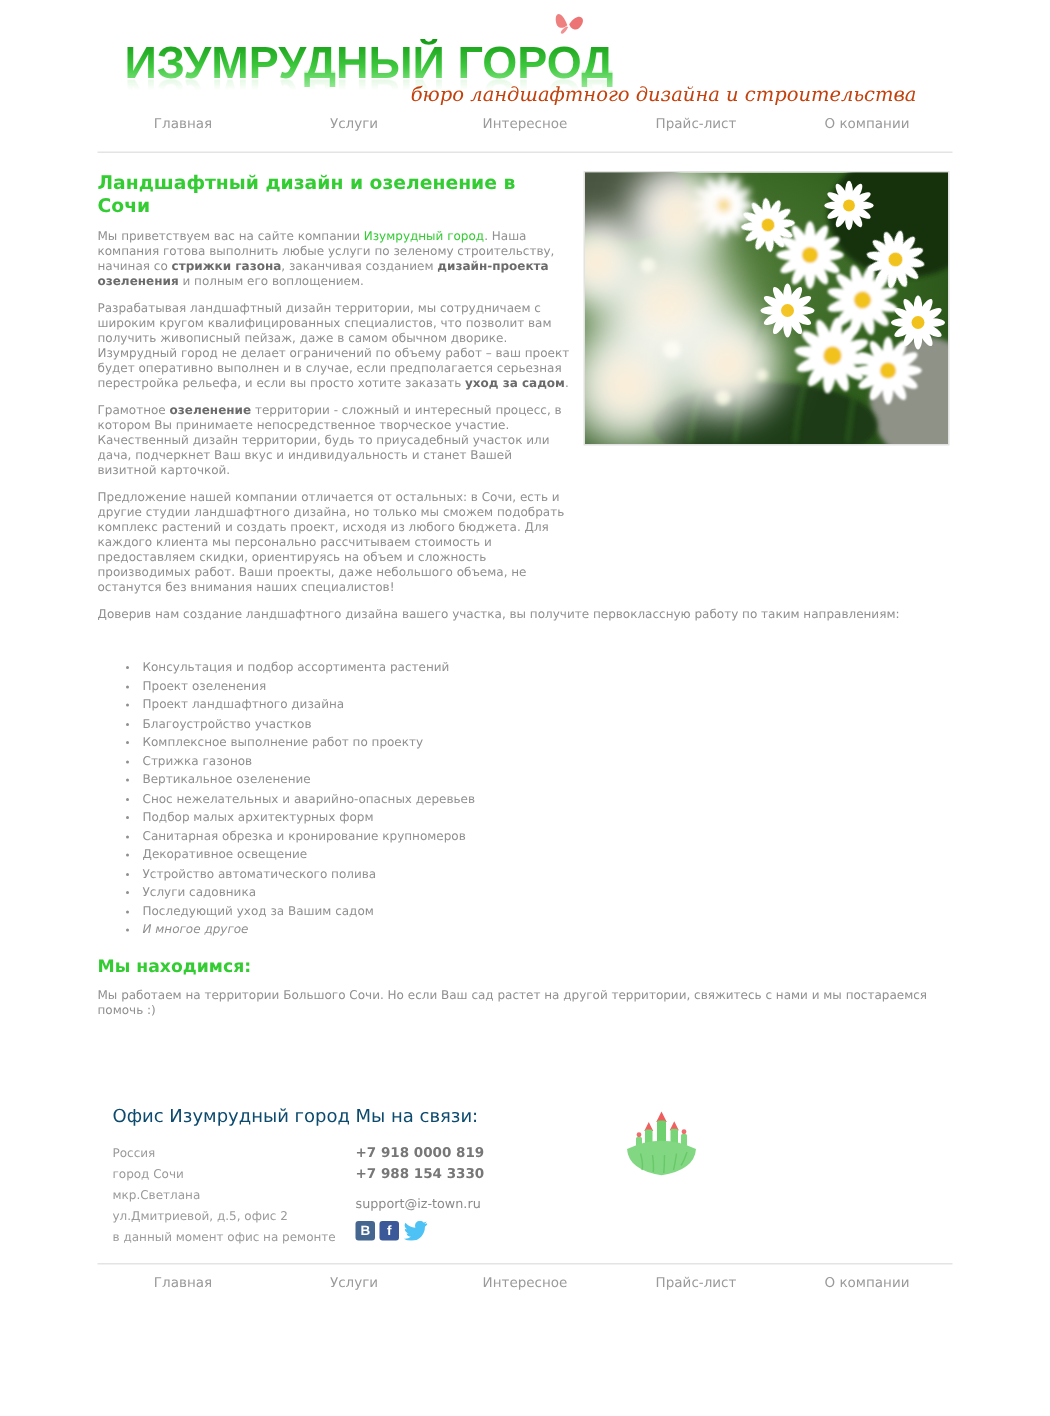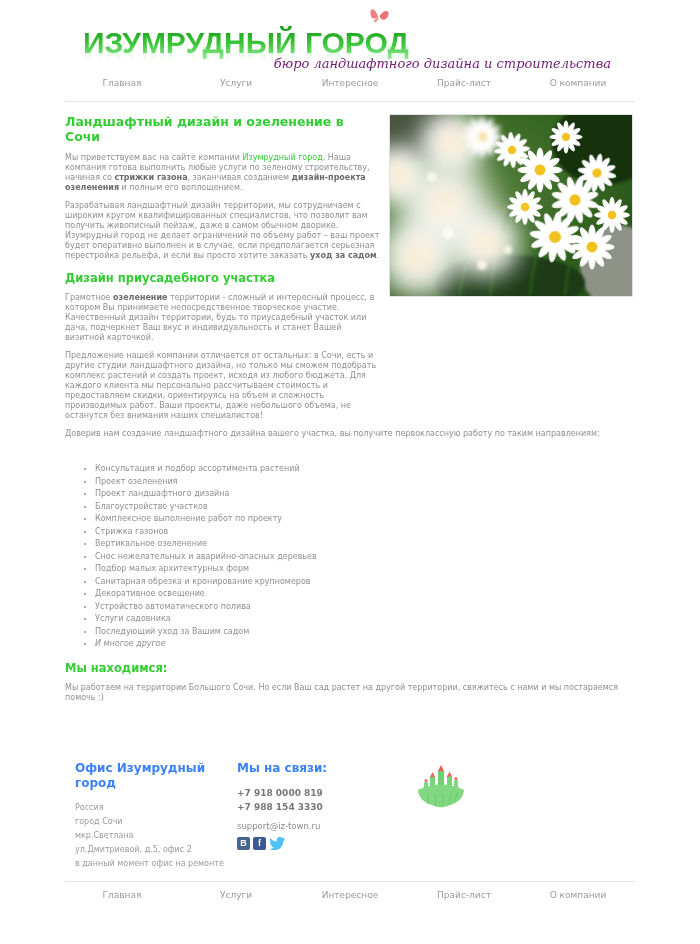--- a/index.html
+++ b/index.html
@@ -18,21 +18,21 @@
     font-size:30px; line-height:34px; letter-spacing:0;
     background:linear-gradient(180deg,#149914 0%, #3fc93f 55%, #9dec9d 100%);
     -webkit-background-clip:text; background-clip:text; color:transparent;
     -webkit-box-reflect: below -15px linear-gradient(transparent 55%, rgba(0,0,0,0.35));
     cursor:pointer; text-decoration:none;
   }
   .butterfly { position:absolute; left:301px; top:3px; width:26px; height:26px; }
   .tagline {
     position:absolute; right:24px; top:56px;
     font-family:"DejaVu Serif", serif; font-style:italic;
-    font-size:13px; color:#701a75; white-space:nowrap;
+    font-size:13px; color:#c2410c; white-space:nowrap;
   }
   .nav { display:flex; margin-top:12px; padding:6px 0 13px; border-bottom:1px solid #e4e4e4; }
   .nav-item {
     flex:1; text-align:center; font-size:9px; color:#9a9a9a;
     text-decoration:none; cursor:pointer;
   }
   .nav-bottom { border-bottom:none; border-top:1px solid #e4e4e4; margin-top:10px; padding:8px 0 0; }
 
   
   .row { display:flex; align-items:flex-start; margin-top:12px; }
@@ -54,21 +54,21 @@
   .offer-list { margin:24px 0 0; padding-left:30px; list-style:disc; }
   .offer-list li { font-size:8px; line-height:12.5px; color:#8f8f8f; }
   .offer-list li.em { font-style:italic; }
 
   
   .footer { margin-top:48px; padding-top:10px; }
   .footer-cols { display:flex; padding-left:10px; }
   .f-col1 { width:162px; }
   .f-col2 { width:168px; }
   .f-col3 { margin-left:10px; padding-top:2px; }
-  .f-h { font-size:12px; line-height:15px; color:#3b82f6; margin:0 0 10px; font-weight:bold; }
+  .f-h { font-size:12px; line-height:15px; color:#0c4a6e; margin:0 0 10px; font-weight:normal; }
   .f-line { font-size:8px; line-height:14px; color:#9a9a9a; }
   .phone { font-size:9px; font-weight:bold; line-height:14px; color:#777777; }
   .email { font-size:8.5px; line-height:14px; color:#8a8a8a; text-decoration:none; display:inline-block; }
   .social { margin-top:4px; display:flex; gap:3px; align-items:center; }
   .s-icon {
     width:13px; height:13px; border-radius:2px; color:#fff;
     font-size:9px; font-weight:bold; line-height:13px; text-align:center;
     text-decoration:none; cursor:pointer; display:inline-block;
     font-family:"Liberation Sans", sans-serif;
   }
@@ -105,21 +105,20 @@
       </nav>
     </header>
 
     <main>
       <div class="row">
         <div class="col-text">
           <h1 class="h-green h1">Ландшафтный дизайн и озеленение в Сочи</h1>
           <p class="body-p"><span>Мы приветствуем вас  на сайте компании </span><a class="link-green">Изумрудный город</a><span>. Наша компания готова выполнить любые услуги по зеленому строительству,  начиная со </span><b>стрижки газона</b><span>, заканчивая созданием </span><b>дизайн-проекта озеленения</b><span> и полным его воплощением.</span></p>
           <p class="body-p"><span>Разрабатывая ландшафтный дизайн территории, мы сотрудничаем с широким кругом квалифицированных специалистов, что позволит вам получить живописный пейзаж, даже в самом обычном дворике. Изумрудный город не делает ограничений по объему работ – ваш проект будет оперативно выполнен и в случае, если предполагается серьезная перестройка рельефа, и если вы просто хотите заказать </span><b>уход за садом</b><span>.</span></p>
 
-          <h2 class="h-green h2">Дизайн приусадебного участка</h2>
           <p class="body-p"><span>Грамотное </span><b>озеленение</b><span> территории - сложный и интересный процесс, в котором Вы принимаете непосредственное творческое участие. Качественный дизайн территории, будь то приусадебный участок или дача, подчеркнет Ваш вкус и индивидуальность и станет Вашей визитной карточкой.</span></p>
           <p class="body-p">Предложение нашей компании отличается от остальных: в Сочи, есть и другие студии ландшафтного дизайна, но только мы сможем подобрать комплекс растений и создать проект, исходя из любого бюджета. Для каждого клиента мы персонально рассчитываем стоимость и предоставляем скидки, ориентируясь на объем и сложность производимых работ. Ваши проекты, даже небольшого объема, не останутся без внимания наших специалистов!</p>
         </div>
 
         <div class="col-photo">
           <div class="photo-frame">
             <svg width="242" height="181" viewBox="0 0 242 181" preserveAspectRatio="none" xmlns="http://www.w3.org/2000/svg" xmlns:xlink="http://www.w3.org/1999/xlink">
               <defs>
                 <radialGradient id="gbg" cx="35%" cy="40%" r="95%">
                   <stop offset="0%" stop-color="#55803c"></stop>

